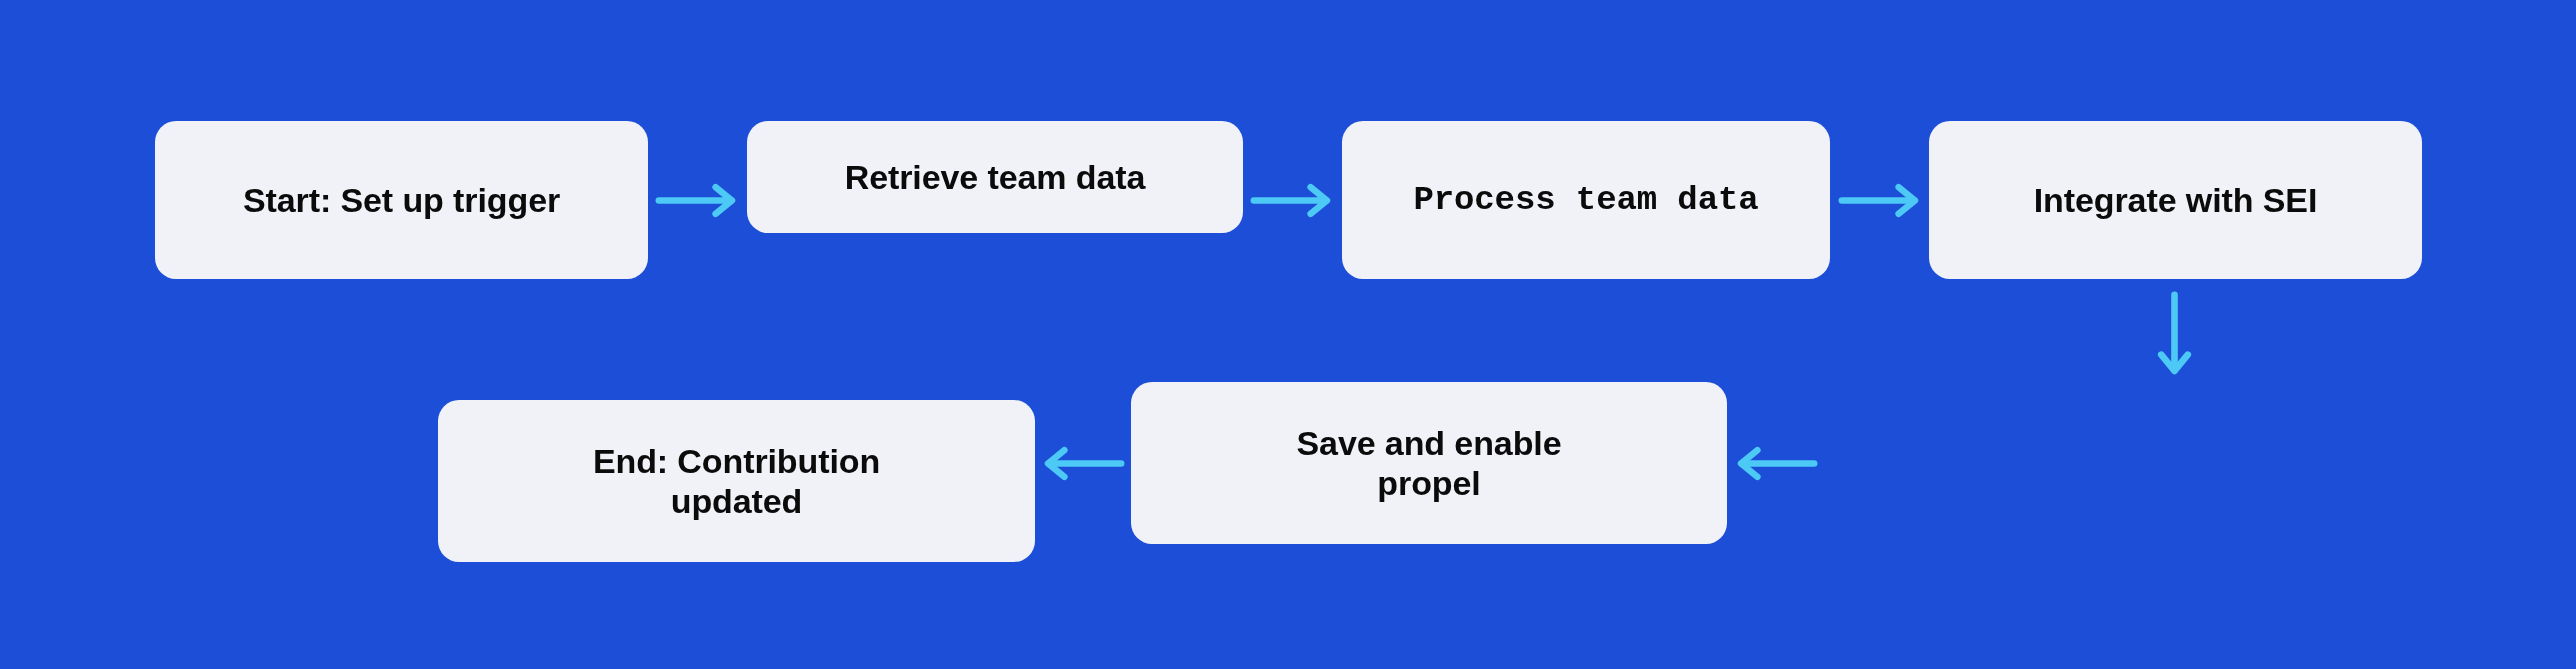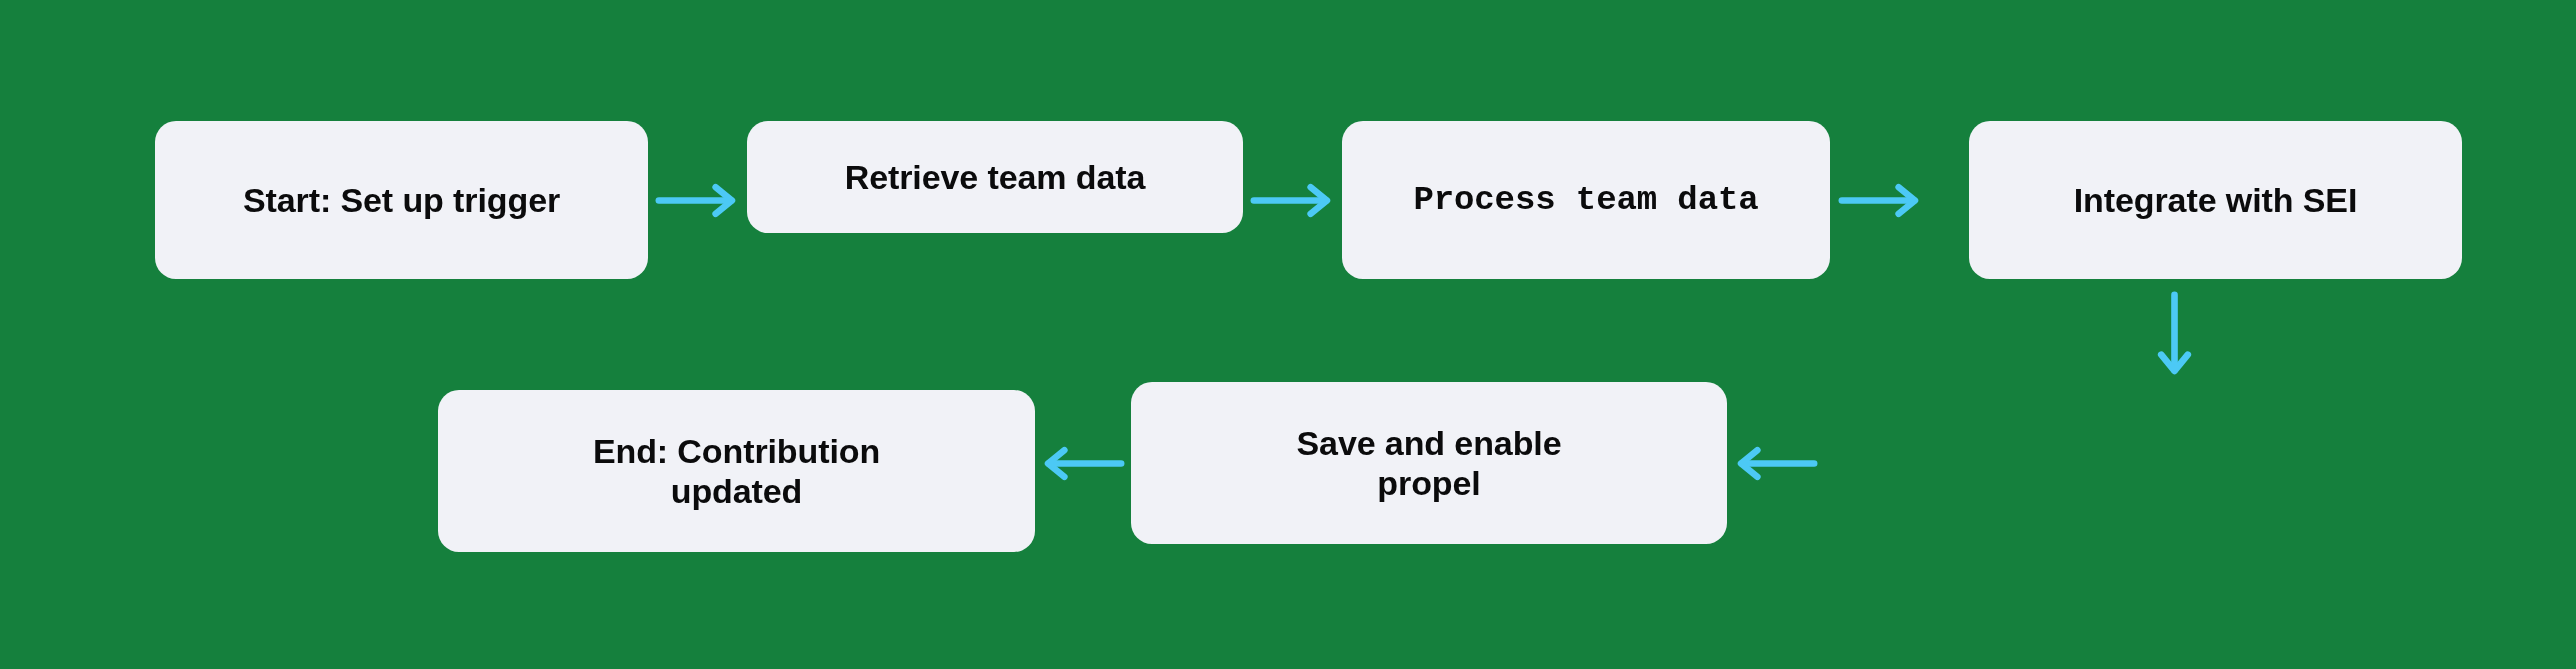--- a/index.html
+++ b/index.html
@@ -8,21 +8,21 @@
     padding: 0;
     background: #ffffff;
   }
   body {
     font-family: "Liberation Sans", "DejaVu Sans", sans-serif;
   }
   #canvas {
     position: relative;
     width: 2576px;
     height: 669px;
-    background: #15803d;
+    background: #1d4ed8;
     overflow: hidden;
   }
   .node {
     position: absolute;
     background: #f1f2f7;
     border-radius: 21px;
     display: flex;
     align-items: center;
     justify-content: center;
     text-align: center;
@@ -92,32 +92,32 @@
     <span class="node-label">Process team data</span>
   </div>
 
   <div class="edge" style="left:1840px; top:185px; width:79px; height:31px;">
     <svg width="79" height="31" viewBox="0 0 106 42" aria-hidden="true">
       <line class="edge-line" x1="2" y1="21" x2="100" y2="21"></line>
       <polyline class="edge-head" points="79,3 101,21 79,39"></polyline>
     </svg>
   </div>
 
-  <div class="node" style="left:1929px; top:121px; width:493px; height:158px;margin-left:40px;">
+  <div class="node" style="left:1929px; top:121px; width:493px; height:158px;">
     <span class="node-label">Integrate with SEI</span>
   </div>
 
   <div class="edge" style="left:2159px; top:293px; width:31px; height:82px;">
     <svg width="31" height="82" viewBox="0 0 42 110" aria-hidden="true">
       <line class="edge-line" x1="21" y1="2" x2="21" y2="104"></line>
       <polyline class="edge-head" points="3,83 21,105 39,83"></polyline>
     </svg>
   </div>
 
-  <div class="node" style="left:438px; top:390px; width:597px; height:162px;">
+  <div class="node" style="left:438px; top:400px; width:597px; height:162px;">
     <span class="node-label">End: Contribution
 updated</span>
   </div>
 
   <div class="edge" style="left:1044px; top:448px; width:79px; height:31px;">
     <svg width="79" height="31" viewBox="0 0 106 42" aria-hidden="true">
       <line class="edge-line" x1="104" y1="21" x2="6" y2="21"></line>
       <polyline class="edge-head" points="27,3 5,21 27,39"></polyline>
     </svg>
   </div>

